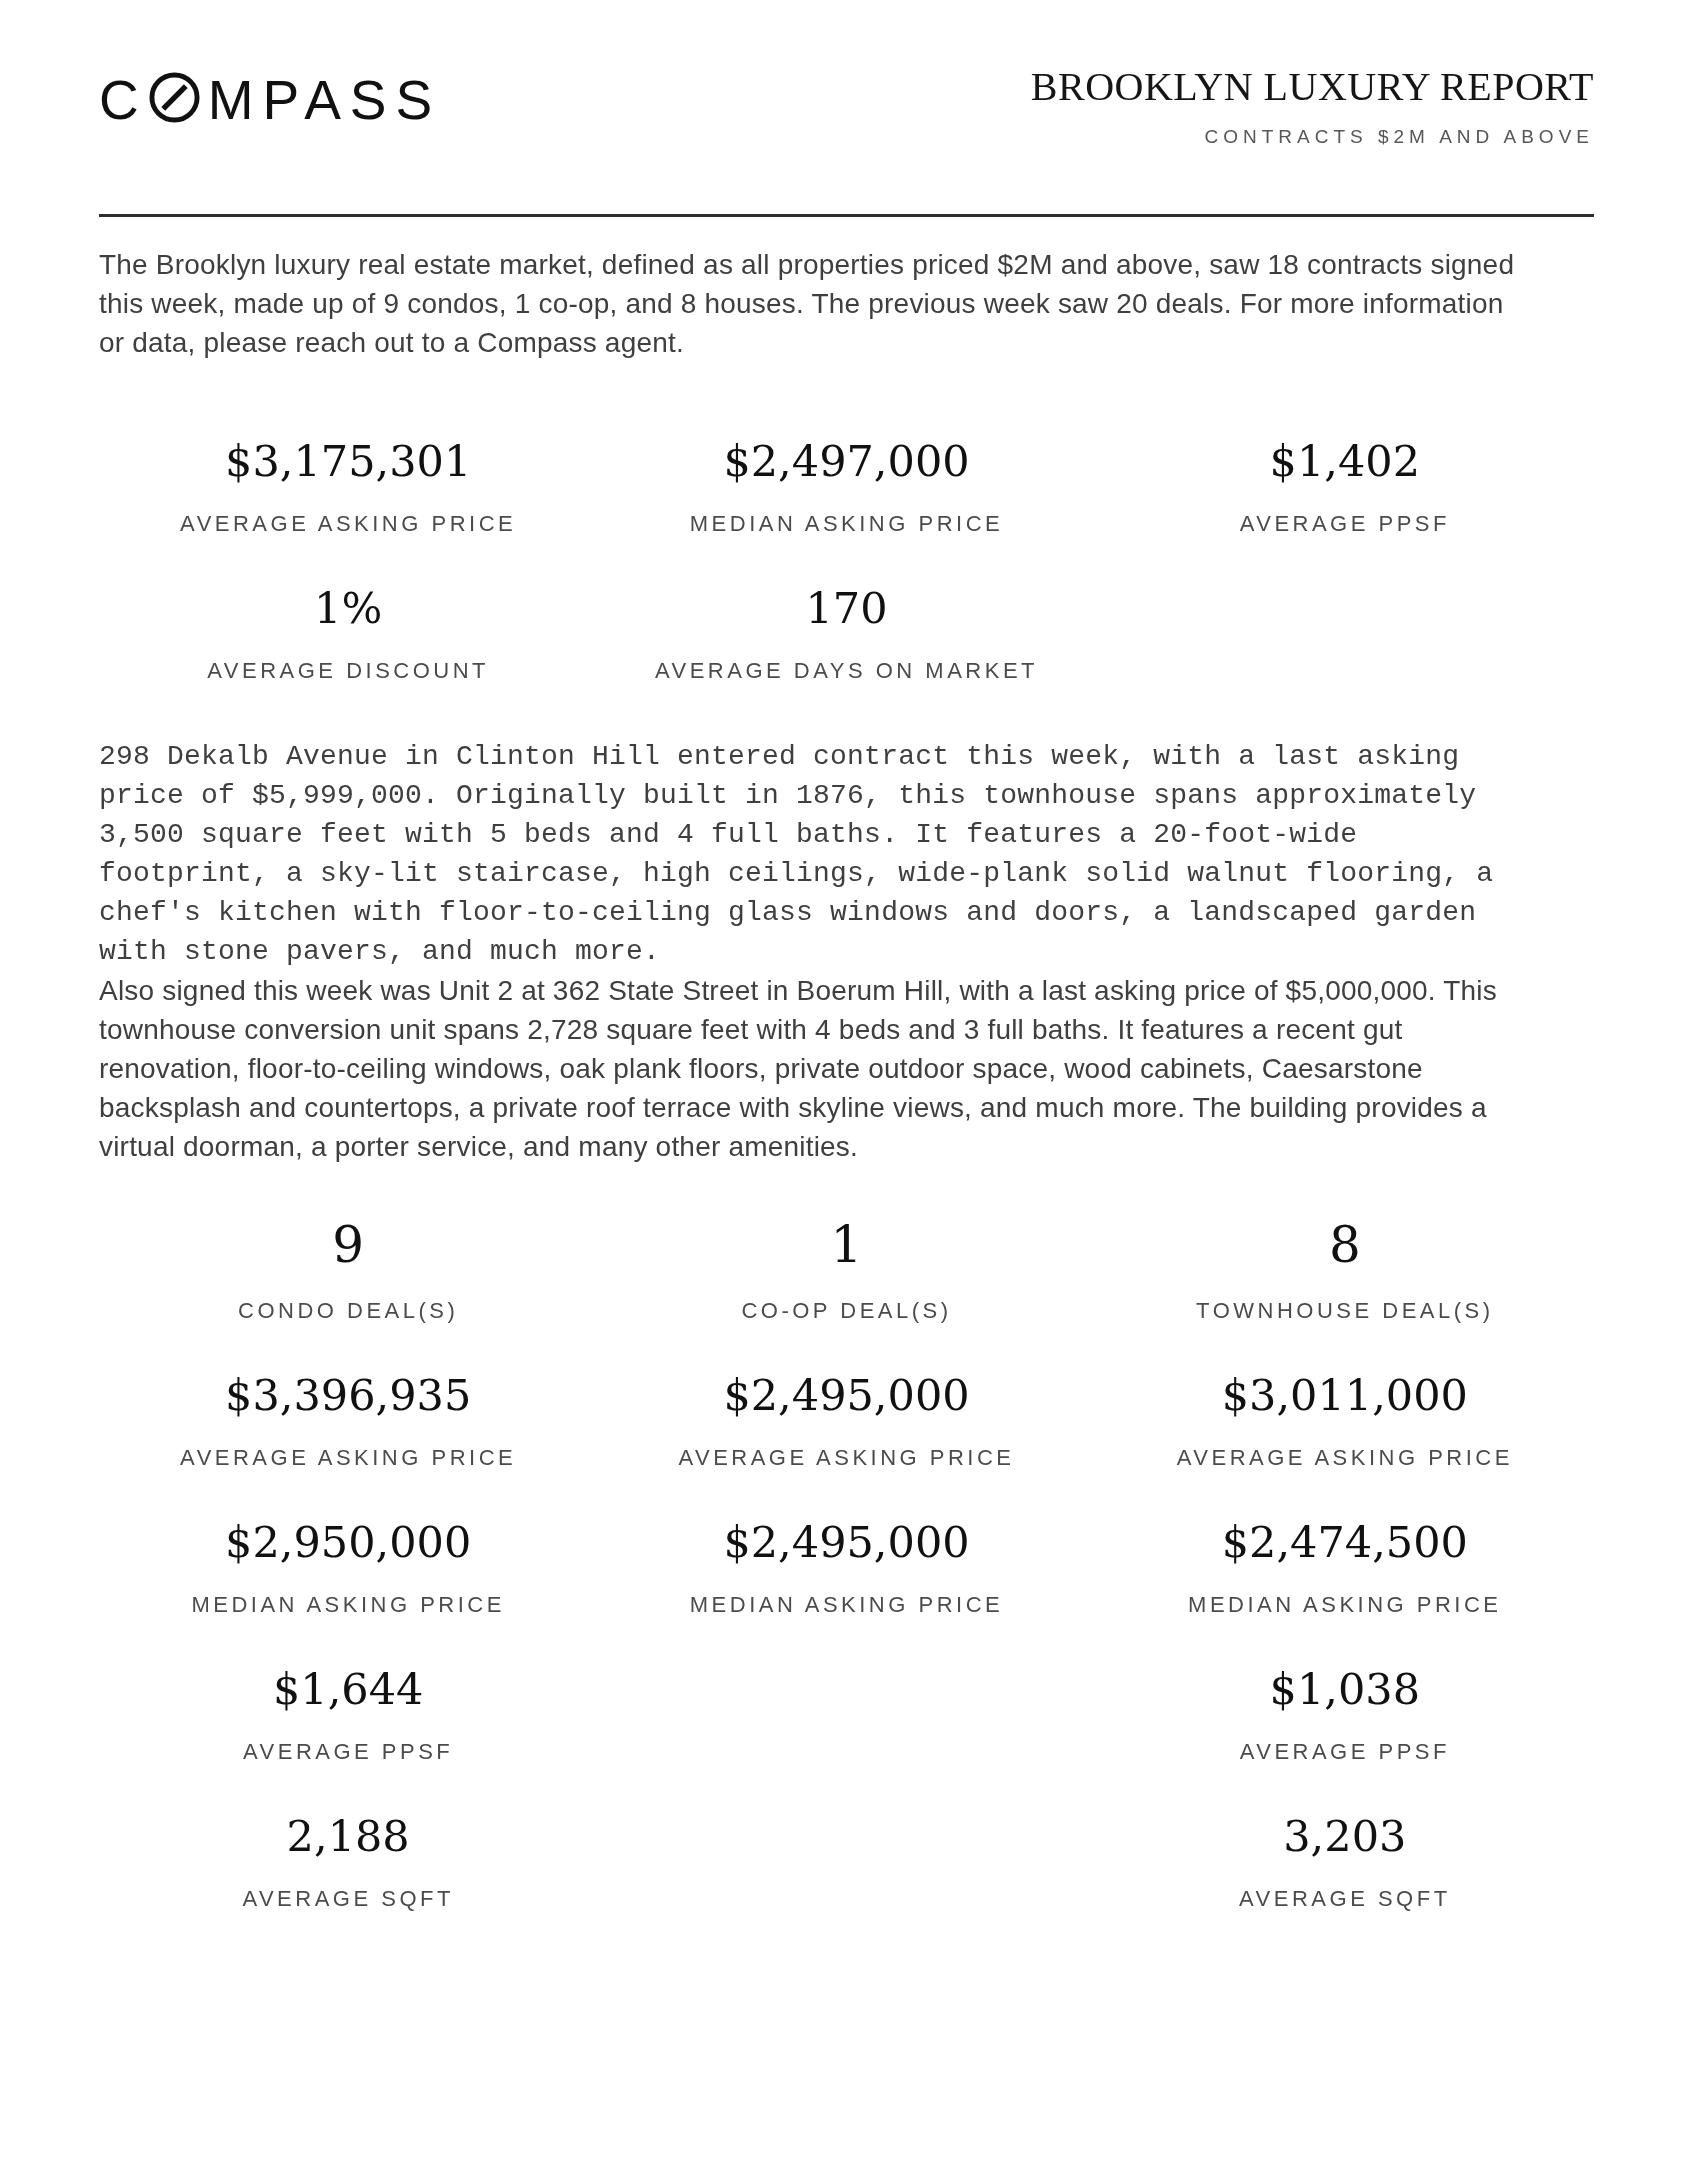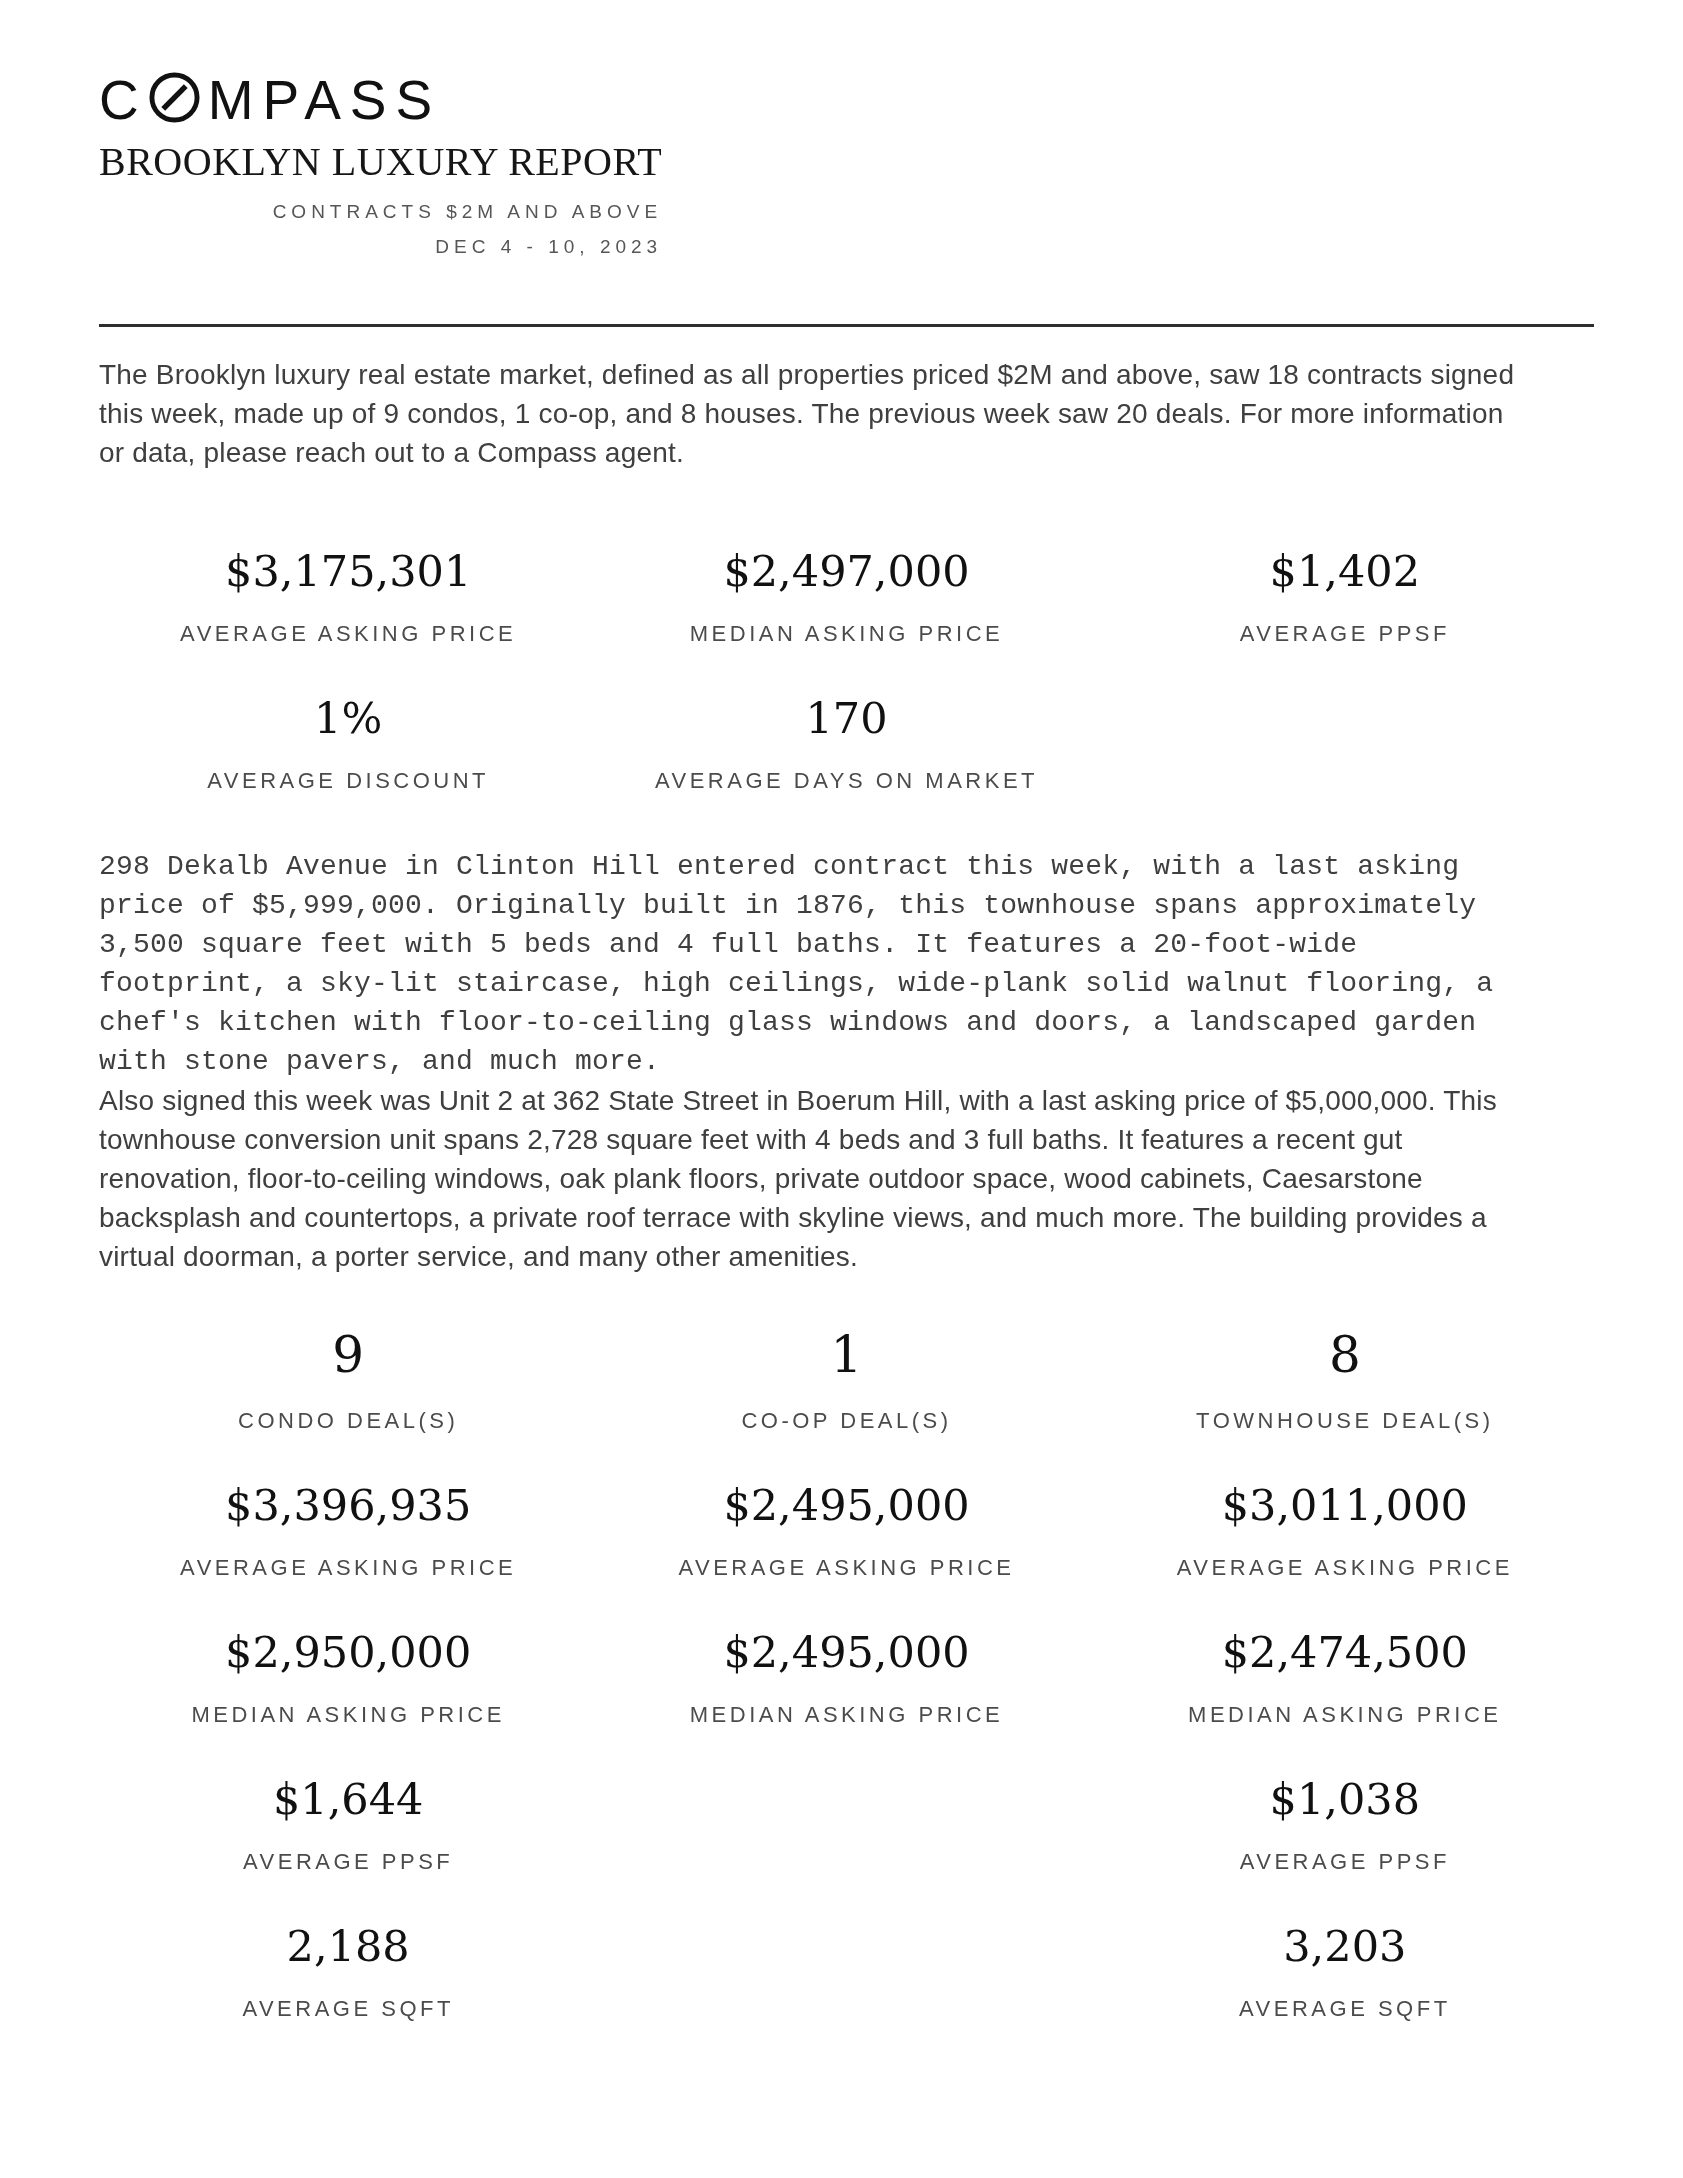--- a/index.html
+++ b/index.html
@@ -6,21 +6,21 @@
   html,body { background:#ffffff; }
   body {
     width:1683px; height:2178px;
     font-family:"Liberation Sans", sans-serif;
     color:#3f3f3f;
     overflow:hidden;
   }
   .page { width:1683px; height:2178px; padding:57px 89px 0 99px; background:#ffffff; }
 
   
-  .header { display:flex; justify-content:space-between; align-items:flex-start;flex-direction:column; }
+  .header { display:flex; justify-content:space-between; align-items:flex-start; }
   .logo {
     font-size:55px; letter-spacing:9px; font-weight:500; color:#111;
     white-space:nowrap; line-height:63px; margin-top:12px;
   }
   .logo-o { display:inline-block; vertical-align:-5px; margin:0 7px 0 0; }
   .logo-o svg { width:53px; height:53px; display:block; }
   .header-right { text-align:right; padding-top:6px; }
   .report-title {
     font-family:Liberation Serif, serif;
     font-size:40px; font-weight:400; color:#161616; letter-spacing:0.5px;
@@ -70,21 +70,20 @@
   <header class="header">
     <div class="logo">
       <span>C</span><span class="logo-o"><svg viewBox="0 0 54 54" aria-hidden="true">
         <circle cx="27" cy="27" r="23" fill="none" stroke="#111" stroke-width="5"></circle>
         <line x1="15.5" y1="38.5" x2="38.5" y2="15.5" stroke="#111" stroke-width="5.5"></line>
       </svg></span><span>MPASS</span>
     </div>
     <div class="header-right">
       <div class="report-title">BROOKLYN LUXURY REPORT</div>
       <div class="report-sub">CONTRACTS $2M AND ABOVE</div>
-      <div class="report-date">DEC 4 - 10, 2023</div>
     </div>
   </header>
 
   <hr class="rule">
 
   <p class="body-text intro">The Brooklyn luxury real estate market, defined as all properties priced $2M and above, saw 18 contracts signed this week, made up of 9 condos, 1 co-op, and 8 houses. The previous week saw 20 deals. For more information or data, please reach out to a Compass agent.</p>
 
   <section class="stats-grid summary">
     <div class="stat-cell">
       <div class="stat-value">$3,175,301</div>

